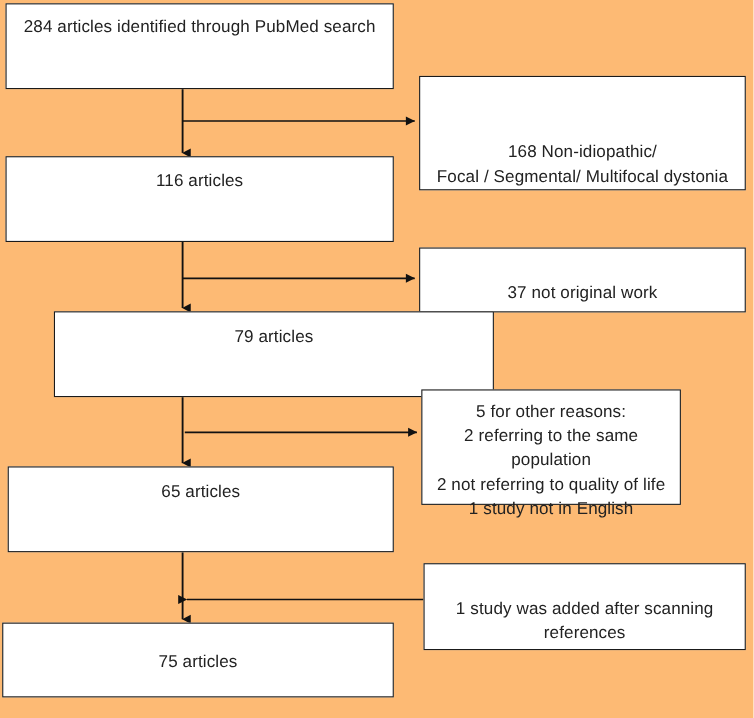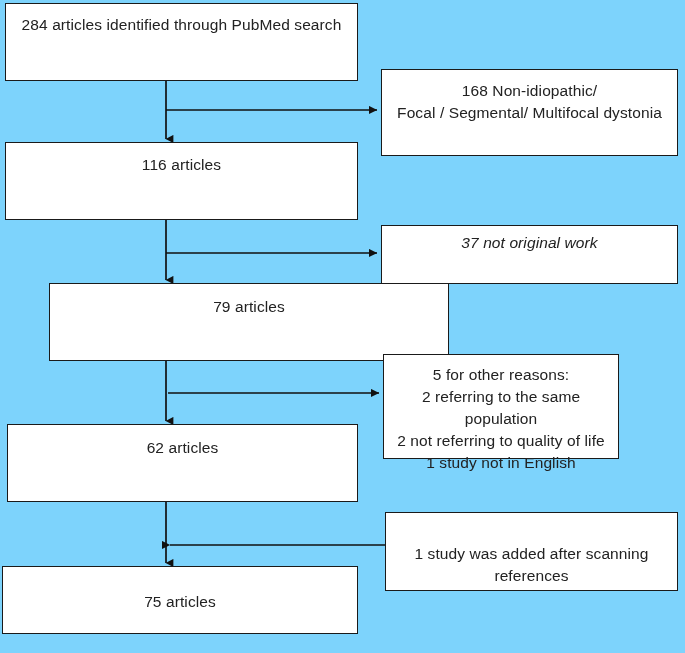--- a/index.html
+++ b/index.html
@@ -7,21 +7,21 @@
     padding: 0;
     background: #ffffff;
   }
   body {
     font-family: "Liberation Sans", sans-serif;
   }
   #flowchart-root {
     position: relative;
     width: 685px;
     height: 653px;
-    background: #7dd3fc;
+    background: #fdba74;
     overflow: hidden;
   }
   .flow-box {
     position: absolute;
     box-sizing: border-box;
     border: 1.6px solid #1a1a1a;
     background: #ffffff;
     display: flex;
     justify-content: center;
     align-items: flex-start;
@@ -89,46 +89,46 @@
     </g>
     <g>
       <line x1="385" y1="545" x2="170" y2="545" stroke="#111111" stroke-width="1.5" marker-end="url(#arrow-left)"></line>
     </g>
   </svg>
 
   <div class="flow-box" style="left:5px; top:3px; width:353px; height:78px; padding-top:10px;">
     <span class="box-text">284 articles identified through PubMed search</span>
   </div>
 
-  <div class="flow-box" style="left:381px; top:69px; width:297px; height:87px; padding-top:10px;">
+  <div class="flow-box" style="left:381px; top:69px; width:297px; height:104px; padding-top:10px;align-items:flex-end;">
     <span class="box-text">168 Non-idiopathic/
 Focal / Segmental/ Multifocal dystonia</span>
   </div>
 
   <div class="flow-box" style="left:5px; top:142px; width:353px; height:78px; padding-top:11px;">
     <span class="box-text">116 articles</span>
   </div>
 
-  <div class="flow-box" style="left:381px; top:225px; width:297px; height:59px; padding-top:6px;font-style:italic;">
+  <div class="flow-box" style="left:381px; top:225px; width:297px; height:59px; padding-top:30px;">
     <span class="box-text">37 not original work</span>
   </div>
 
   <div class="flow-box" style="left:5px; top:283px; width:400px; height:78px; padding-top:12px;margin-left:44px;">
     <span class="box-text">79 articles</span>
   </div>
 
   <div class="flow-box" style="left:383px; top:354px; width:236px; height:105px; padding-top:9px;">
     <span class="box-text">5 for other reasons:
 2 referring to the same population
 2 not referring to quality of life
 1 study not in English</span>
   </div>
 
   <div class="flow-box" style="left:7px; top:424px; width:351px; height:78px; padding-top:12px;">
-    <span class="box-text">62 articles</span>
+    <span class="box-text">65 articles</span>
   </div>
 
   <div class="flow-box" style="left:385px; top:512px; width:293px; height:79px; padding-top:30px;">
     <span class="box-text">1 study was added after scanning references</span>
   </div>
 
   <div class="flow-box" style="left:2px; top:566px; width:356px; height:68px; padding-top:24px;">
     <span class="box-text">75 articles</span>
   </div>
 

